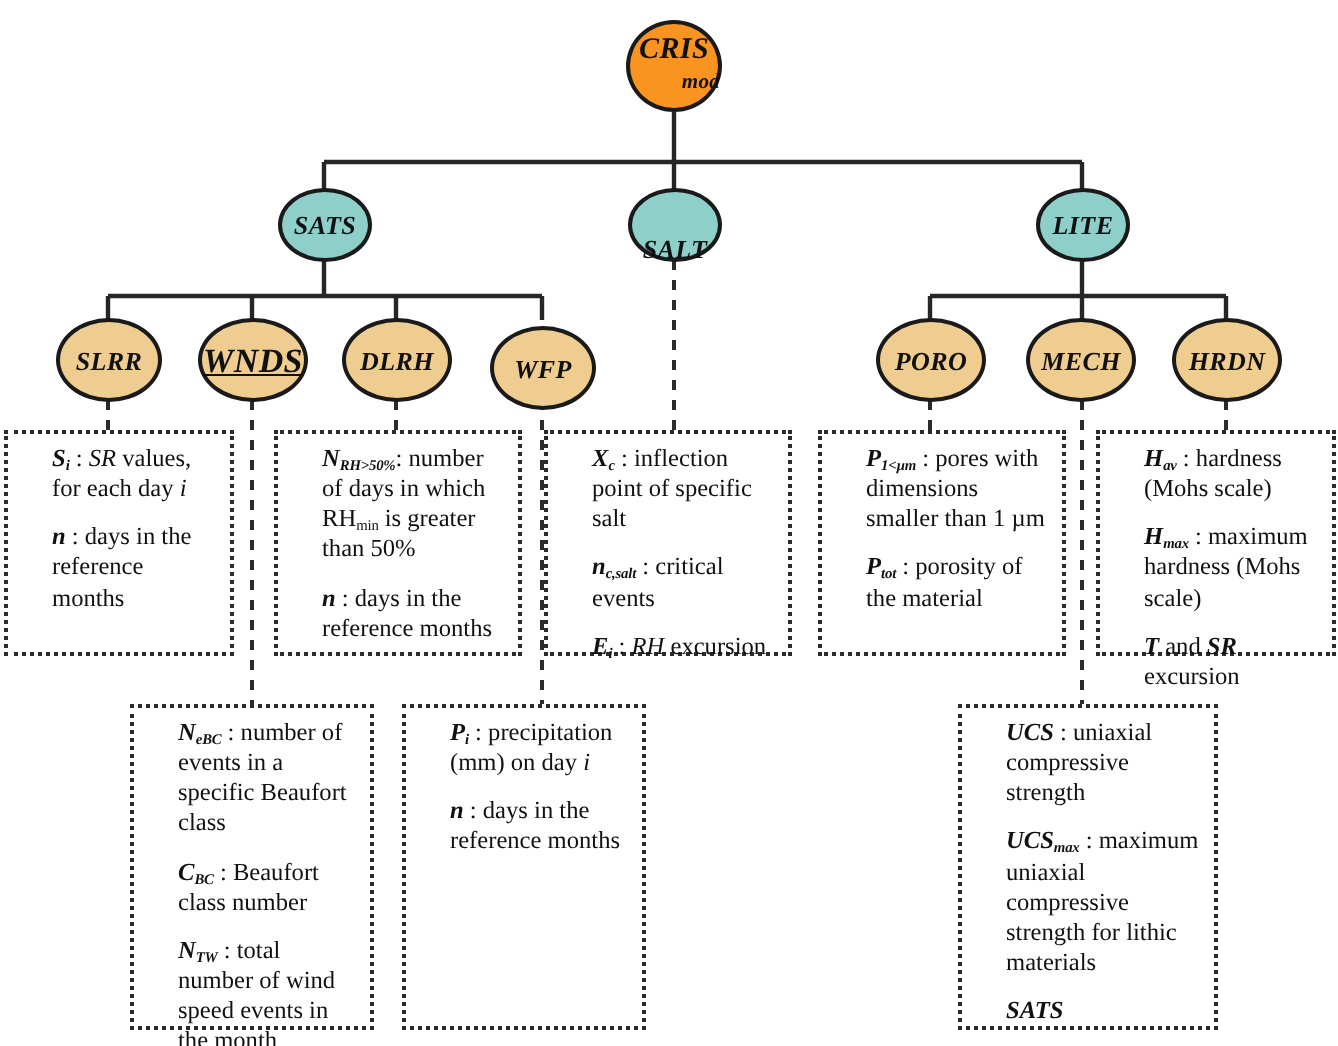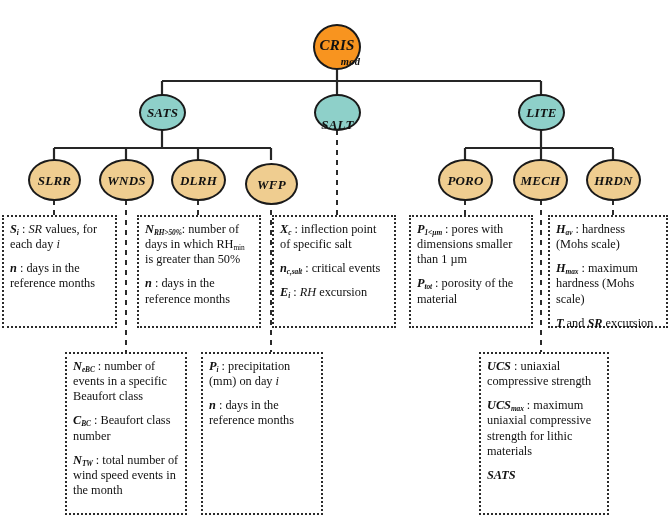--- a/index.html
+++ b/index.html
@@ -16,21 +16,21 @@
         text-align:center;line-height:1.0;z-index:3;box-sizing:border-box;}
   .node .lbl{font-style:italic;font-weight:bold;letter-spacing:.2px;}
 
   .n-root{background:#F8941F;}
   .n-mid {background:#8ED0C9;}
   .n-leaf{background:#EFCD90;}
 
   
   .dbox{position:absolute;border:2px dotted #2b2b2b;background:#fff;
         box-sizing:border-box;padding:5px 6px 4px 6px;z-index:2;}
-  .dbox p{margin:0 0 9px 0;font-size:12.3px;line-height:1.23;}
+  .dbox p{margin:0 0 9px 16px;font-size:12.3px;line-height:1.23;}
   .dbox p:last-child{margin-bottom:0;}
   .sym{font-style:italic;font-weight:bold;}
   .it{font-style:italic;}
   sub{font-size:7.4px;font-style:italic;font-weight:bold;vertical-align:baseline;
       position:relative;top:2px;letter-spacing:-.1px;}
   sub.pl{font-weight:normal;font-style:normal;}
 </style>
 </head>
 <body>
 
@@ -67,42 +67,42 @@
       <path d="M337,130 L337,215"></path>
       <path d="M465,200 L465,215"></path>
       <path d="M613,200 L613,215"></path>
 
       <path d="M126,200 L126,352"></path>
       <path d="M271,200 L271,352"></path>
       <path d="M541,200 L541,352"></path>
     </g>
   </svg>
 
-  <div class="node n-root" style="left:313px;top:24px;width:48px;height:46px;align-items:flex-end;">
+  <div class="node n-root" style="left:313px;top:10px;width:48px;height:46px;">
     <span class="lbl" style="font-size:15px;">
       <span>CRIS</span><br>
       <span style="font-size:10.5px;margin-left:27px;">mod</span>
     </span>
   </div>
 
   <div class="node n-mid" style="left:139px;top:94px;width:47px;height:37px;">
     <span class="lbl" style="font-size:13px;">SATS</span>
   </div>
   <div class="node n-mid" style="left:314px;top:94px;width:47px;height:37px;">
     <span class="lbl" style="font-size:13px;margin-top:24px;">SALT</span>
   </div>
   <div class="node n-mid" style="left:518px;top:94px;width:47px;height:37px;">
     <span class="lbl" style="font-size:13px;font-family:Liberation Serif, serif;">LITE</span>
   </div>
 
   <div class="node n-leaf" style="left:28px;top:159px;width:53px;height:42px;">
     <span class="lbl" style="font-size:13px;">SLRR</span>
   </div>
   <div class="node n-leaf" style="left:99px;top:159px;width:55px;height:42px;">
-    <span class="lbl" style="font-size:13px;">WNDS</span>
+    <span class="lbl" style="font-size:17px;text-decoration:underline;">WNDS</span>
   </div>
   <div class="node n-leaf" style="left:171px;top:159px;width:55px;height:42px;">
     <span class="lbl" style="font-size:13px;">DLRH</span>
   </div>
   <div class="node n-leaf" style="left:245px;top:163px;width:53px;height:42px;">
     <span class="lbl" style="font-size:13px;">WFP</span>
   </div>
   <div class="node n-leaf" style="left:438px;top:159px;width:55px;height:42px;">
     <span class="lbl" style="font-size:13px;">PORO</span>
   </div>

